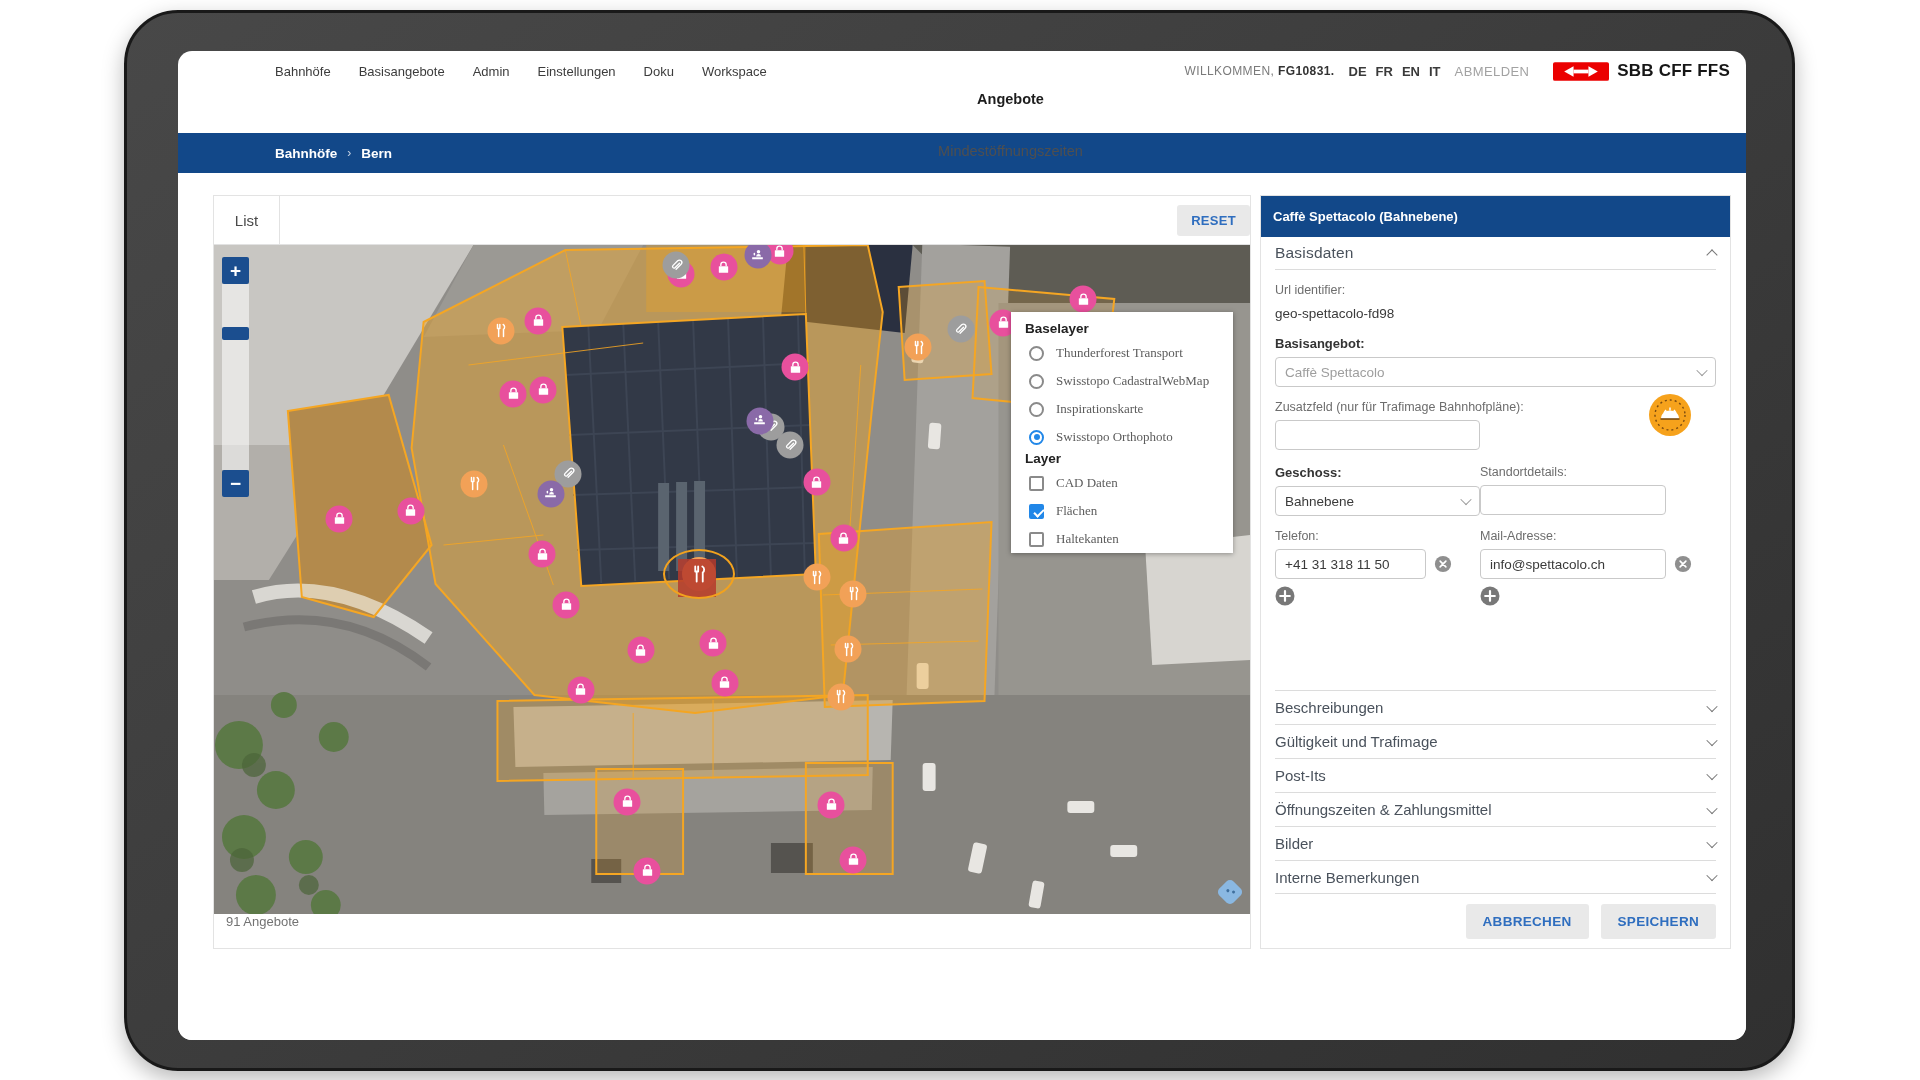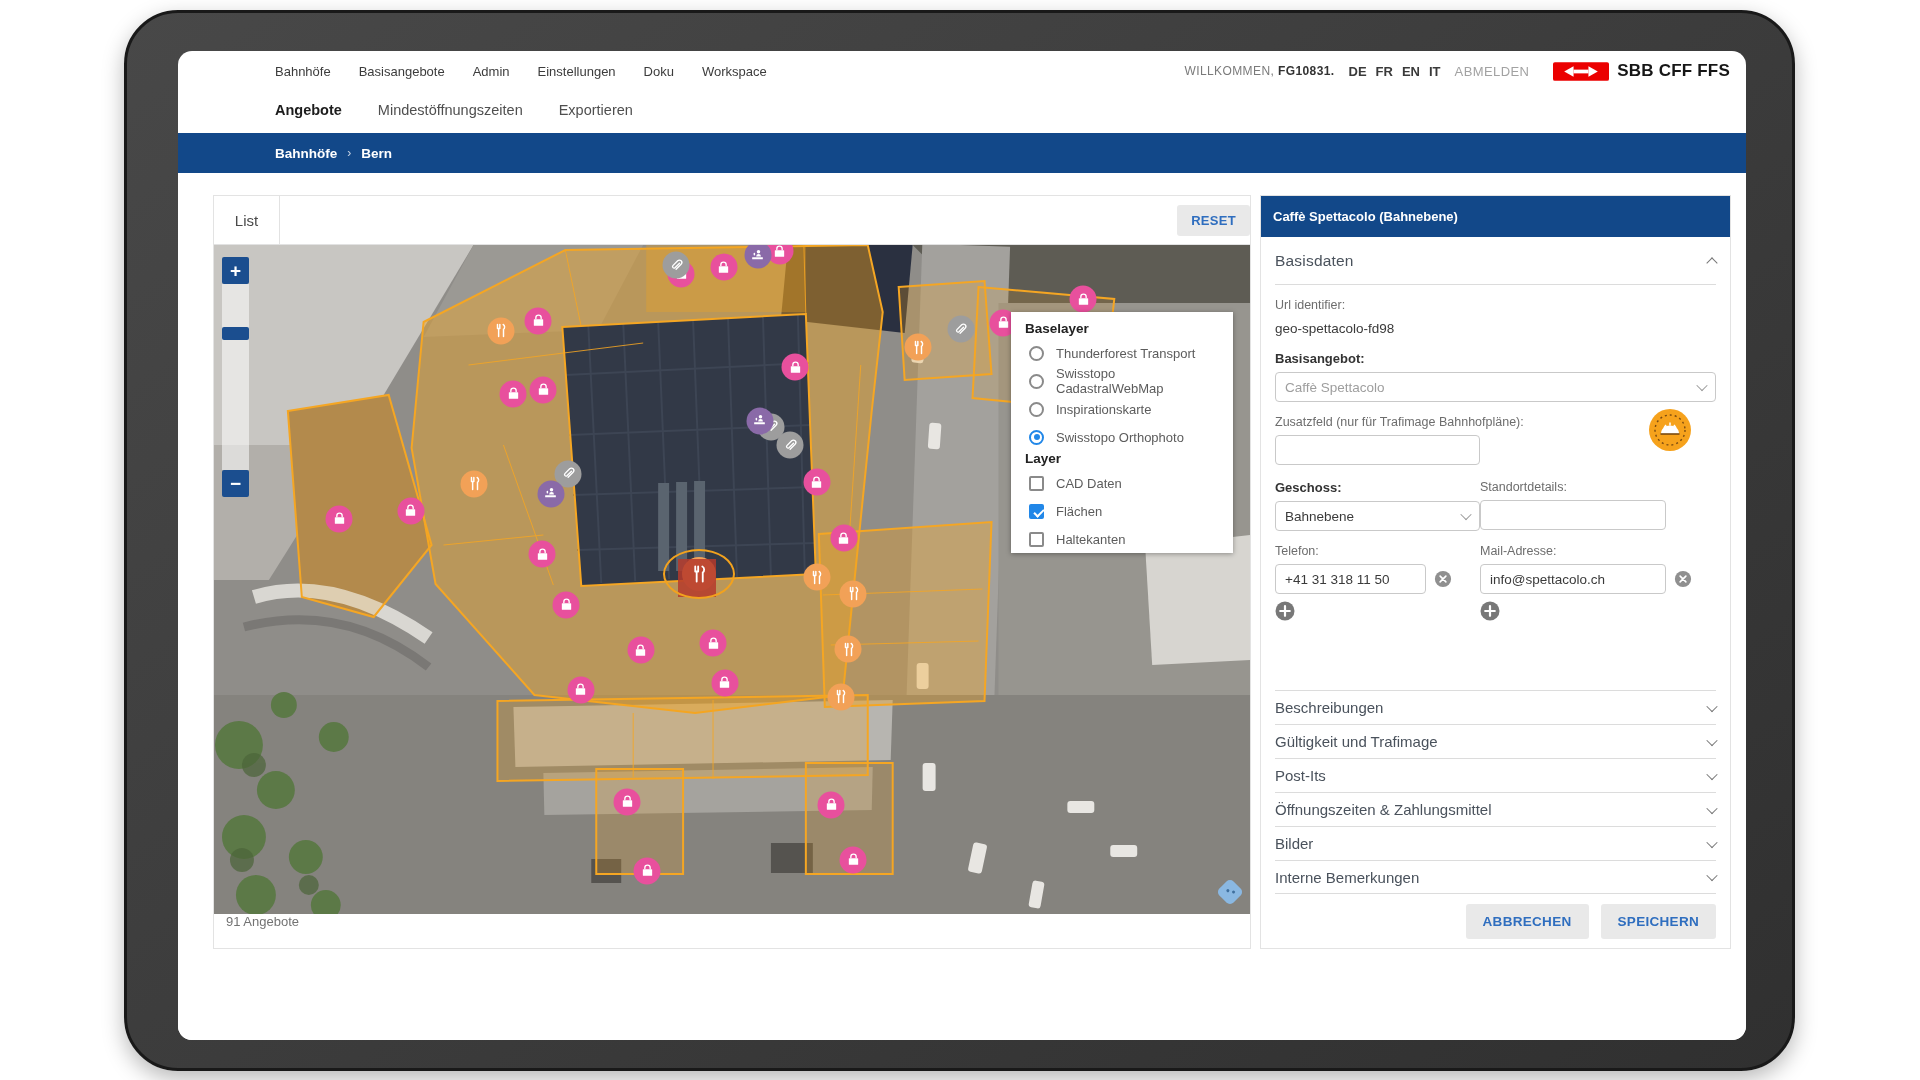--- a/index.html
+++ b/index.html
@@ -19,21 +19,21 @@
   .welcome { font-size:12px; color:#7a7a7a; letter-spacing:.4px; }
   .welcome b { color:#333; }
   .langs { display:flex; gap:9px; font-size:13px; color:#3a3a3a; font-weight:600; }
   .langs span { cursor:pointer; }
   .logout { font-size:13px; color:#a2a2a2; letter-spacing:.4px; cursor:pointer; }
   .brand { display:flex; align-items:center; gap:8px; margin-left:10px; }
   .brand svg { width:56px; height:19px; }
   .brand-name { font-size:17px; font-weight:800; color:#161616; letter-spacing:.2px; white-space:nowrap; }
 
   
-  .subbar { height:42px; display:flex; align-items:center; padding:0 0 4px 97px; gap:36px; }
+  .subbar { height:42px; display:flex; align-items:center; padding:0 0 4px 97px; gap:36px;flex-direction:column; }
   .subtab { font-size:14.5px; color:#4f4f4f; cursor:pointer; }
   .subtab.active { font-weight:bold; color:#1d1d1d; }
 
   
   .bluebar { height:40px; background:#124889; display:flex; align-items:center; padding-left:97px;
     color:#fff; font-size:13.5px; font-weight:bold; gap:10px; }
   .bluebar .sep { font-weight:normal; opacity:.75; font-size:12px; }
 
   
   .content { position:relative; height:867px; background:#fff; }
@@ -69,42 +69,42 @@
   .zoomctl { position:absolute; left:8px; top:12px; width:27px; z-index:6; display:flex; flex-direction:column; }
   .zbtn { width:27px; height:27px; background:#1b4e8f; color:#fff; font-size:19px; font-weight:bold;
     display:flex; align-items:center; justify-content:center; border-radius:2px; cursor:pointer; user-select:none; }
   .ztrack { width:27px; height:186px; background:rgba(255,255,255,.55); position:relative; cursor:pointer; }
   .zhandle { position:absolute; left:0; top:43px; width:27px; height:13px; background:#1b4e8f; border-radius:2px; cursor:grab; }
 
   
   .layer-panel { position:absolute; left:797px; top:67px; width:222px; height:241px; background:#fff;
     box-shadow:0 1px 5px rgba(0,0,0,.35); z-index:7; padding:9px 10px 0 14px; }
   .lp-title { font-size:13.5px; font-weight:bold; color:#222; margin-bottom:3px; }
-  .lp-row { display:flex; align-items:center; gap:12px; height:28px; cursor:pointer; padding-left:4px; }
+  .lp-row { display:flex; align-items:center; gap:12px; height:28px; cursor:pointer; padding-left:4px;font-family:Liberation Serif, serif; }
   .lp-row .lbl { font-size:13px; color:#5c5c5c; }
   .rb { width:15px; height:15px; border:2px solid #8a8a8a; border-radius:50%; position:relative; flex:none; }
   .lp-row.on .rb { border-color:#2187e8; }
   .lp-row.on .rb::after { content:""; position:absolute; inset:2.5px; background:#2187e8; border-radius:50%; }
   .cb { width:15px; height:15px; border:2px solid #8a8a8a; border-radius:2px; flex:none; }
   .lp-row.on .cb { background:#2187e8; border-color:#2187e8; }
   .lp-row.on .cb::after { content:""; display:block; width:4px; height:8px; border:solid #fff;
     border-width:0 2px 2px 0; transform:rotate(45deg); margin:1px 0 0 4.5px; }
 
   
   .attrib { position:absolute; right:10px; bottom:12px; width:20px; height:20px; background:#8ab8e2;
     border-radius:5px; transform:rotate(45deg); z-index:6; cursor:pointer; }
   .attrib i { position:absolute; width:3px; height:3px; background:#3f6f9e; border-radius:50%; }
   .attrib i:nth-child(1){ left:6px; top:9px; } .attrib i:nth-child(2){ left:11px; top:6px; }
 
   
   .detail-panel { left:1082px; width:471px; height:754px; display:flex; flex-direction:column; }
   .dp-header { height:41px; background:#124889; color:#fff; font-size:13px; font-weight:bold;
     display:flex; align-items:center; padding:0 12px; flex:none; }
   .dp-body { flex:1; display:flex; flex-direction:column; padding:0 14px; }
-  .sec-head { height:48px; display:flex; align-items:center; justify-content:space-between;
+  .sec-head { height:33px; display:flex; align-items:center; justify-content:space-between;
     border-bottom:1px solid #dcdcdc; cursor:pointer; flex:none; }
   .sec-title { font-size:15.5px; color:#4a525c; letter-spacing:.2px; }
   .chev { width:8px; height:8px; border-right:1.6px solid #777; border-bottom:1.6px solid #777; flex:none; }
   .chev.down { transform:rotate(45deg) translate(-1px,-1px); }
   .chev.up { transform:rotate(-135deg); margin-top:4px; }
   .sm-label { font-size:12.5px; color:#6d6d6d; margin-top:13px; }
   .sm-value { font-size:13.5px; color:#3a3a3a; margin-top:9px; }
   .b-label { font-size:13px; font-weight:bold; color:#333; margin-top:15px; }
   .field { margin-top:6px; height:30px; border:1px solid #c9c9c9; border-radius:4px; background:#fff;
     display:flex; align-items:center; padding:0 9px; font-size:13.5px; color:#3a3a3a; }

